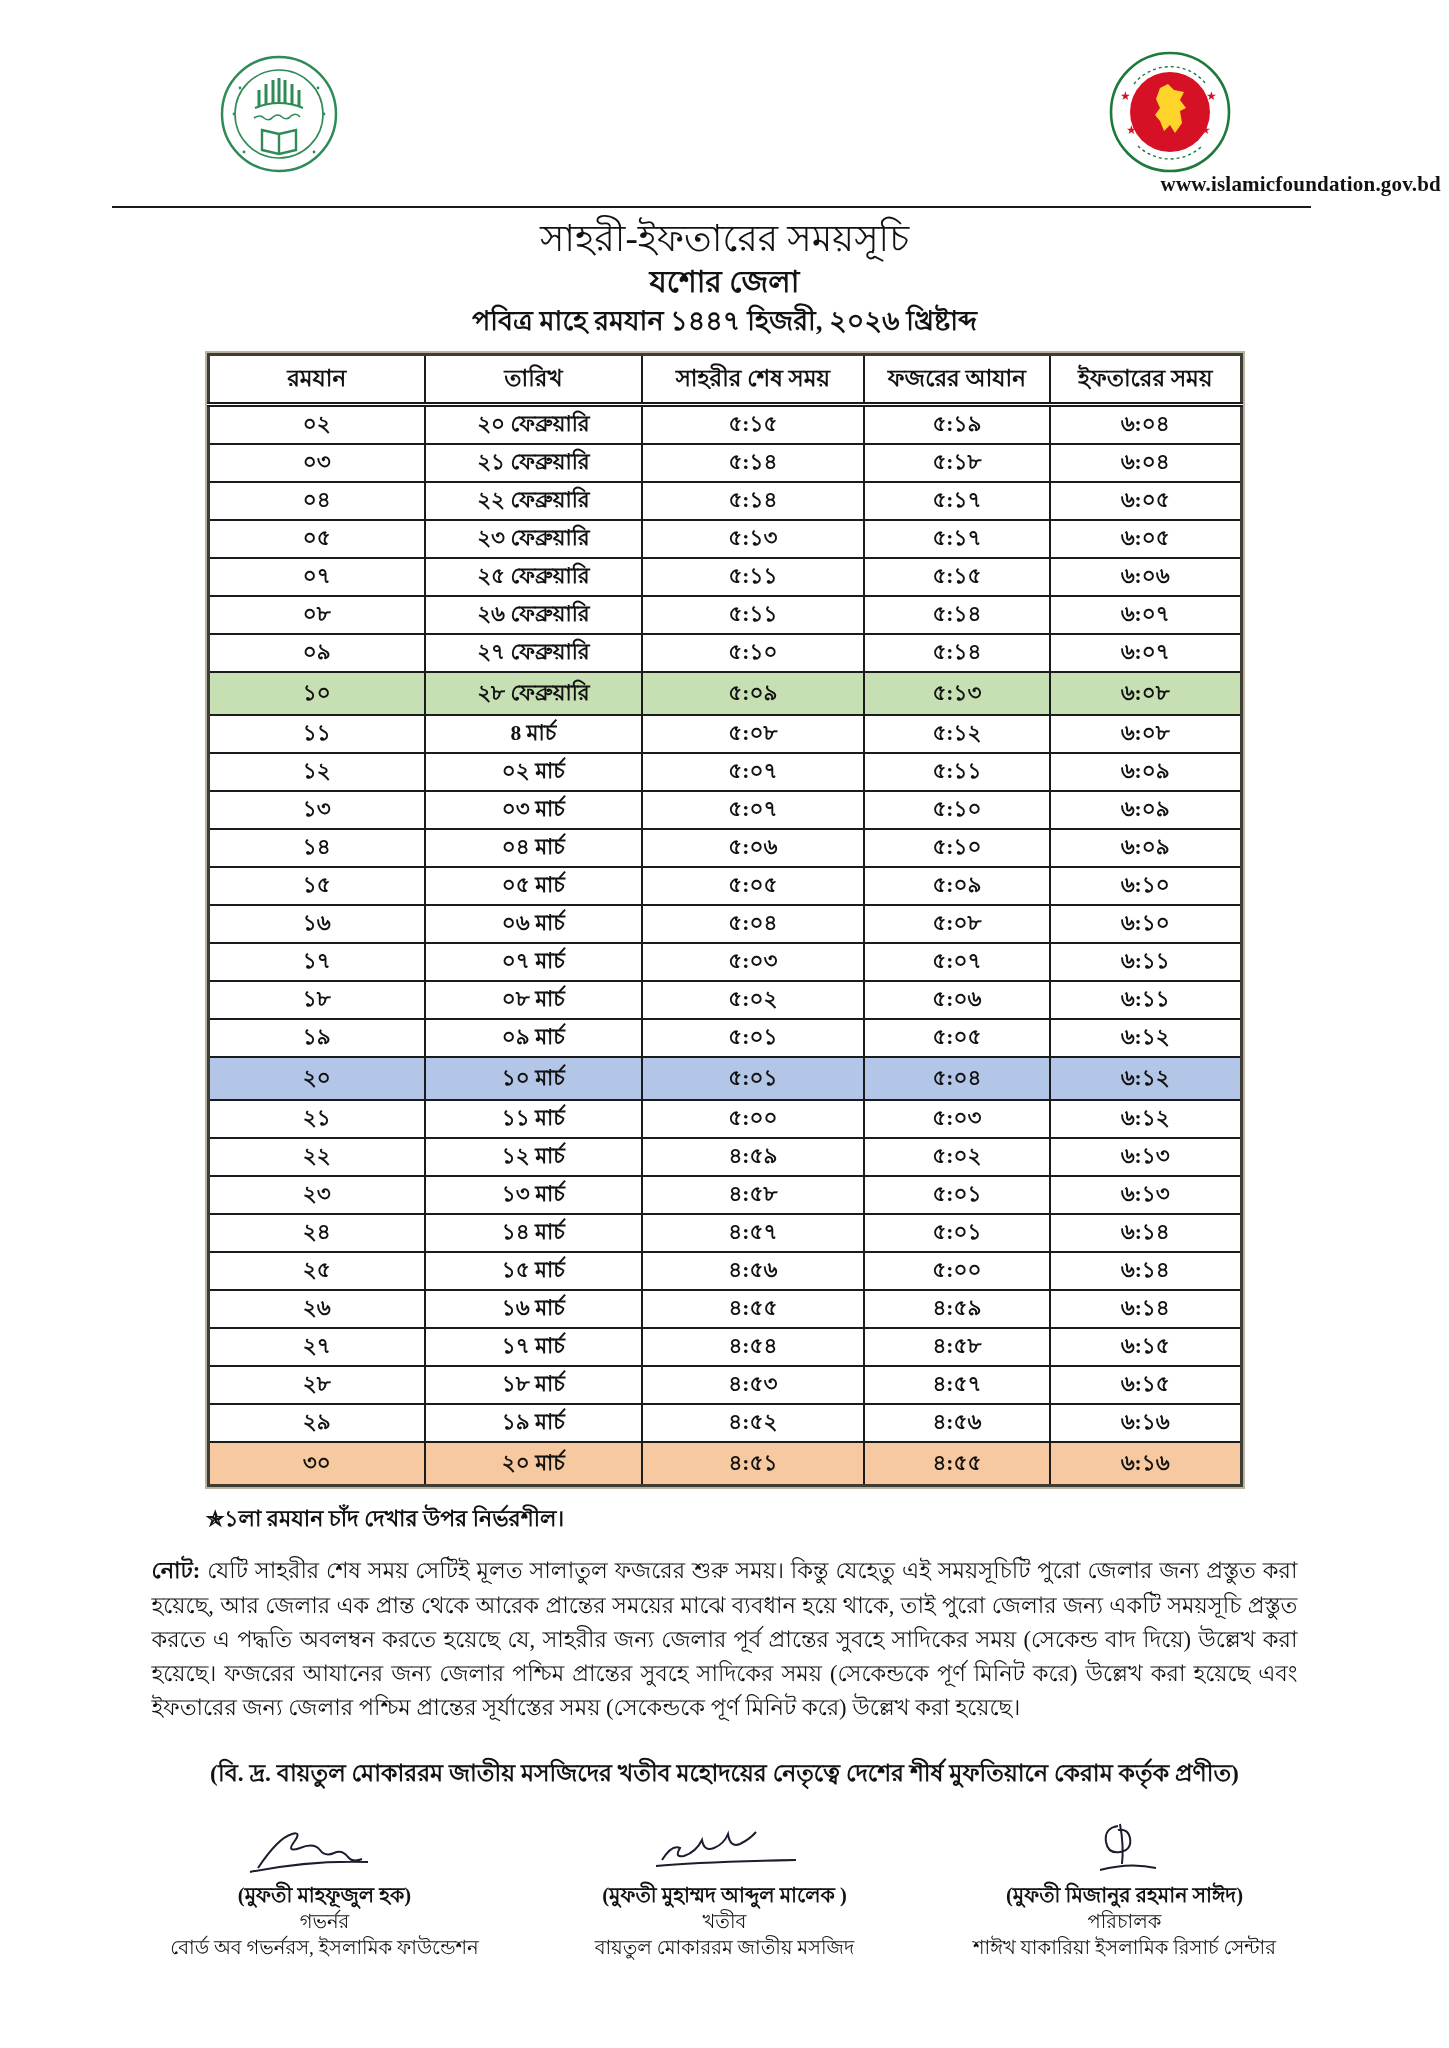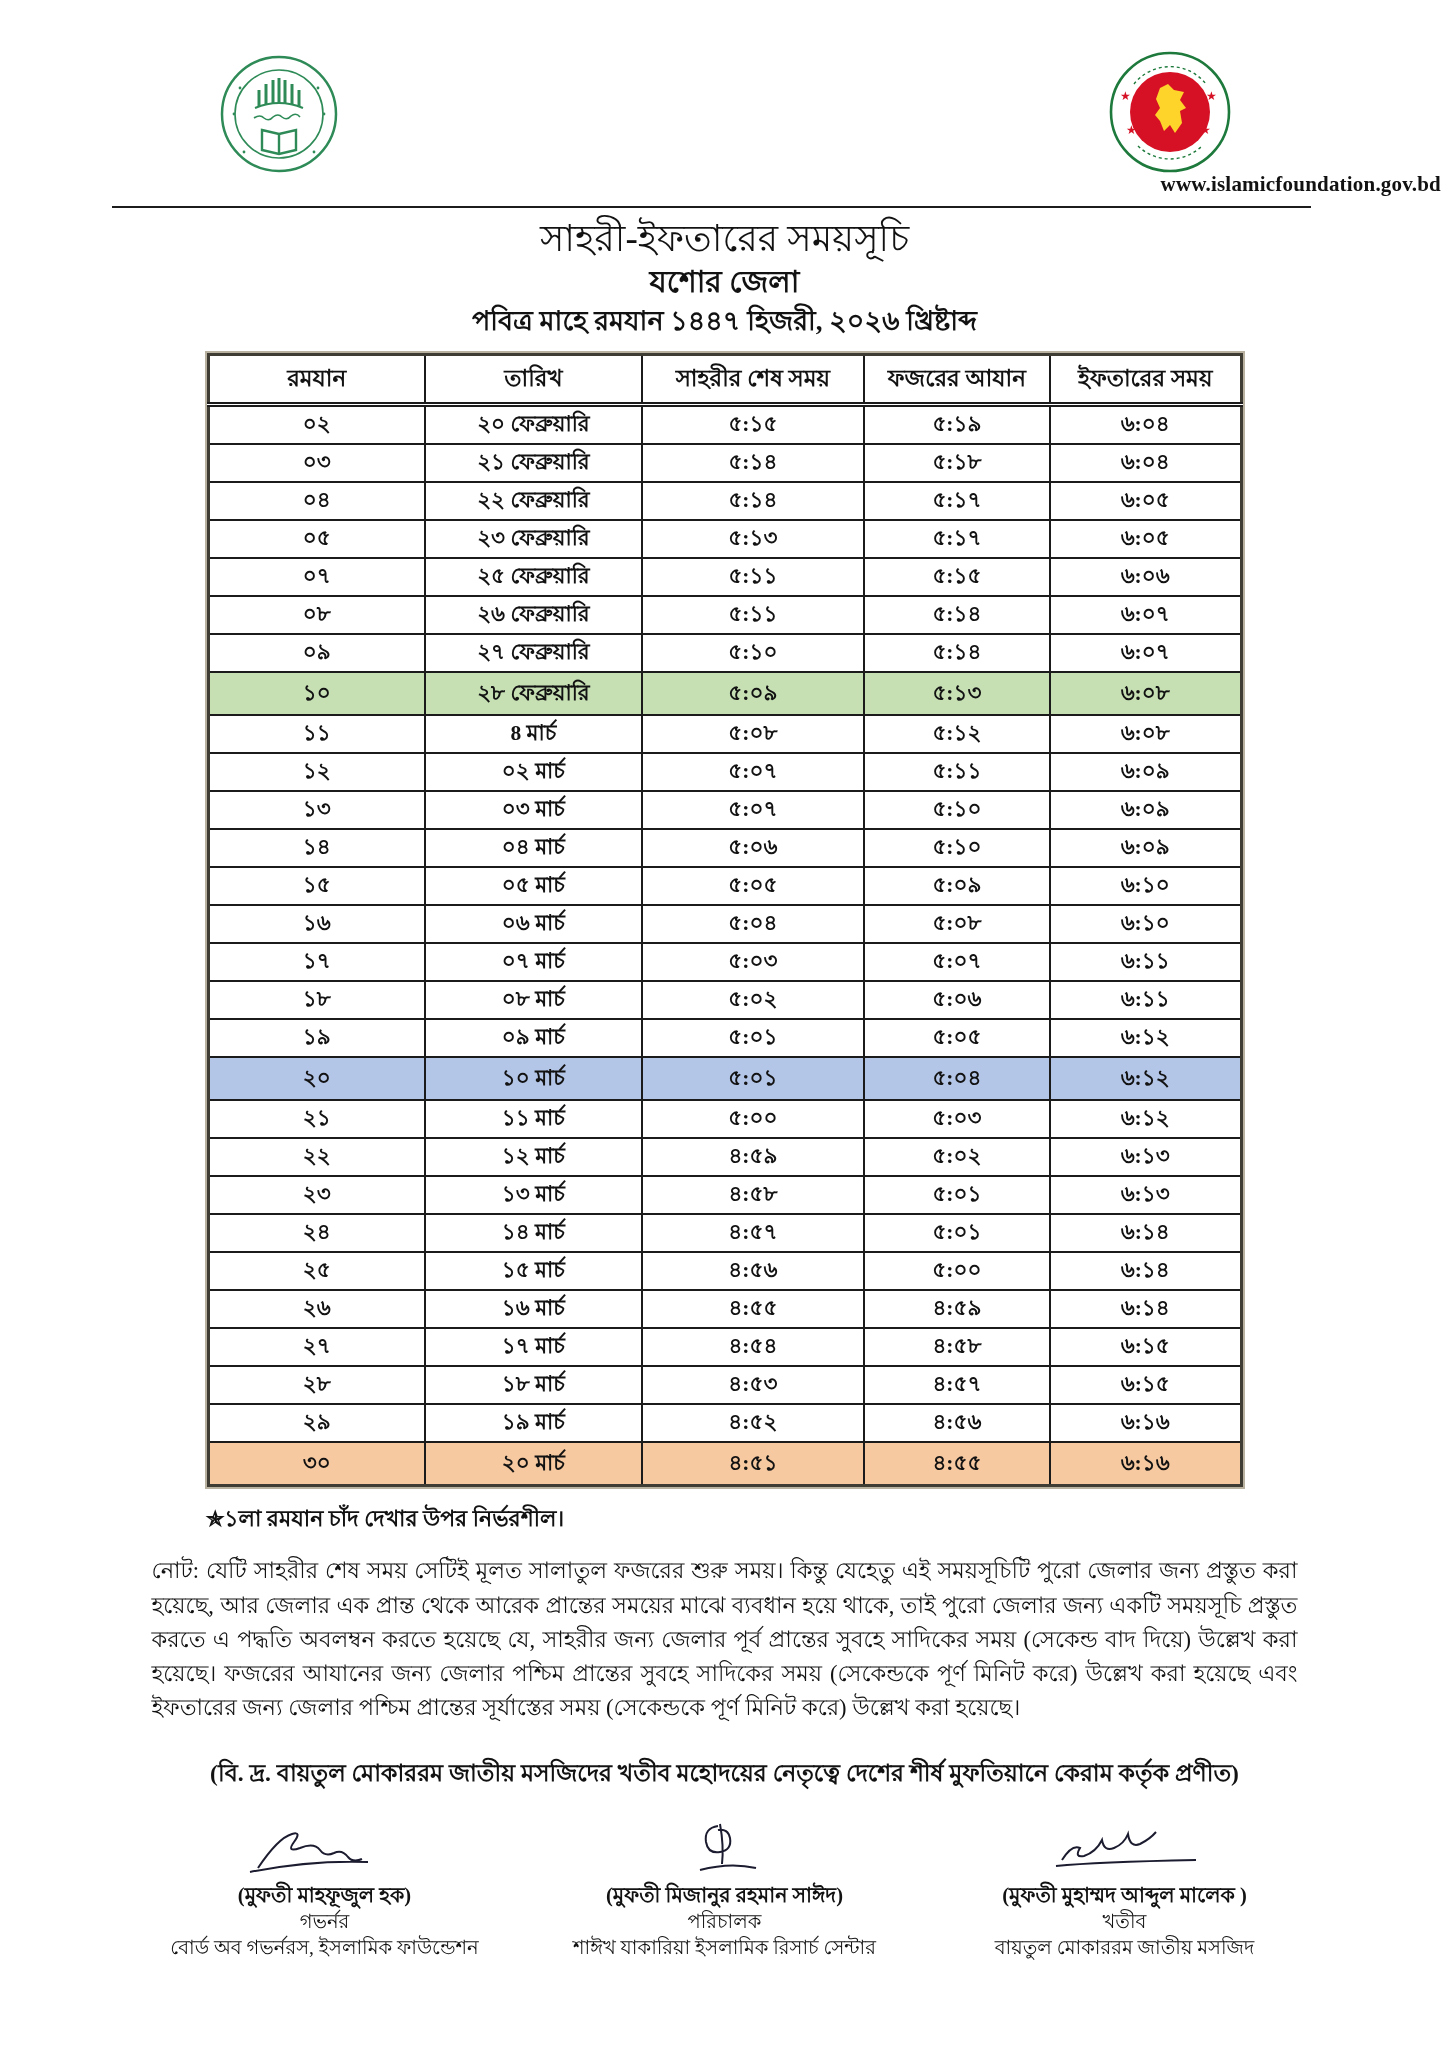--- a/index.html
+++ b/index.html
@@ -42,21 +42,21 @@
   table.sched th{font-size:23px;height:46px;border-bottom:5px double #1b1b1b;background:#ffffff;}
   table.sched td{font-size:21.5px;height:34px;}
   table.sched tr.hl td{height:41px;border-top-width:2.5px;border-bottom-width:2.5px;}
   col.c1{width:21%;} col.c2{width:21%;} col.c3{width:21.5%;} col.c4{width:18%;} col.c5{width:18.5%;}
   
   .footnote{margin:14px 0 0 206px;font-size:22px;font-weight:bold;}
   .note{
     width:1146px;margin:16px auto 0 auto;
     font-size:22.5px;line-height:1.52;text-align:justify;
   }
-  .note b{font-weight:normal;}
+  .note b{font-weight:bold;}
   .attribution{
     text-align:center;font-size:23.5px;font-weight:bold;margin:30px 0 0 0;
   }
   
   .sigs{
     display:flex;justify-content:space-between;
     width:1160px;margin:26px auto 0 auto;
   }
   .sig{width:360px;text-align:center;}
   .sig svg{display:block;margin:0 auto 2px auto;}
@@ -358,29 +358,29 @@
     <div class="sig">
       <svg width="170" height="60" viewBox="0 0 170 60">
         <path d="M18,48 q20,-30 34,-34 q10,-3 2,8 q-8,11 6,6 q14,-6 20,2 q5,7 14,3 q8,-4 14,4 q5,6 14,2 M10,52 q60,-12 118,-10" fill="none" stroke="#1c1c30" stroke-width="2"></path>
       </svg>
       <div class="name">(মুফতী মাহফূজুল হক)</div>
       <div class="role">গভর্নর</div>
       <div class="org">বোর্ড অব গভর্নরস, ইসলামিক ফাউন্ডেশন</div>
     </div>
     <div class="sig">
       <svg width="170" height="60" viewBox="0 0 170 60">
+        <path d="M22,40 q10,-16 18,-12 q-6,10 4,8 q12,-4 18,-16 q2,12 12,8 q10,-4 14,-14 q2,14 12,10 q10,-5 16,-12 M16,46 q40,-4 140,-6" fill="none" stroke="#1c1c30" stroke-width="2"></path>
+      </svg>
+      <div class="name">(মুফতী মুহাম্মদ আব্দুল মালেক )</div>
+      <div class="role">খতীব</div>
+      <div class="org">বায়তুল মোকাররম জাতীয় মসজিদ</div>
+    </div>
+    <div class="sig">
+      <svg width="170" height="60" viewBox="0 0 170 60">
         <path d="M78,6 q-14,2 -12,16 q2,12 14,10 q12,-2 10,-14 q-2,-10 -12,-8 M80,4 q4,22 2,40 M60,50 q30,-8 56,-2" fill="none" stroke="#1c1c30" stroke-width="2"></path>
       </svg>
       <div class="name">(মুফতী মিজানুর রহমান সাঈদ)</div>
       <div class="role">পরিচালক</div>
       <div class="org">শাঈখ যাকারিয়া ইসলামিক রিসার্চ সেন্টার</div>
     </div>
-    <div class="sig">
-      <svg width="170" height="60" viewBox="0 0 170 60">
-        <path d="M22,40 q10,-16 18,-12 q-6,10 4,8 q12,-4 18,-16 q2,12 12,8 q10,-4 14,-14 q2,14 12,10 q10,-5 16,-12 M16,46 q40,-4 140,-6" fill="none" stroke="#1c1c30" stroke-width="2"></path>
-      </svg>
-      <div class="name">(মুফতী মুহাম্মদ আব্দুল মালেক )</div>
-      <div class="role">খতীব</div>
-      <div class="org">বায়তুল মোকাররম জাতীয় মসজিদ</div>
-    </div>
   </div>
 
 </div>
 
 </body></html>

